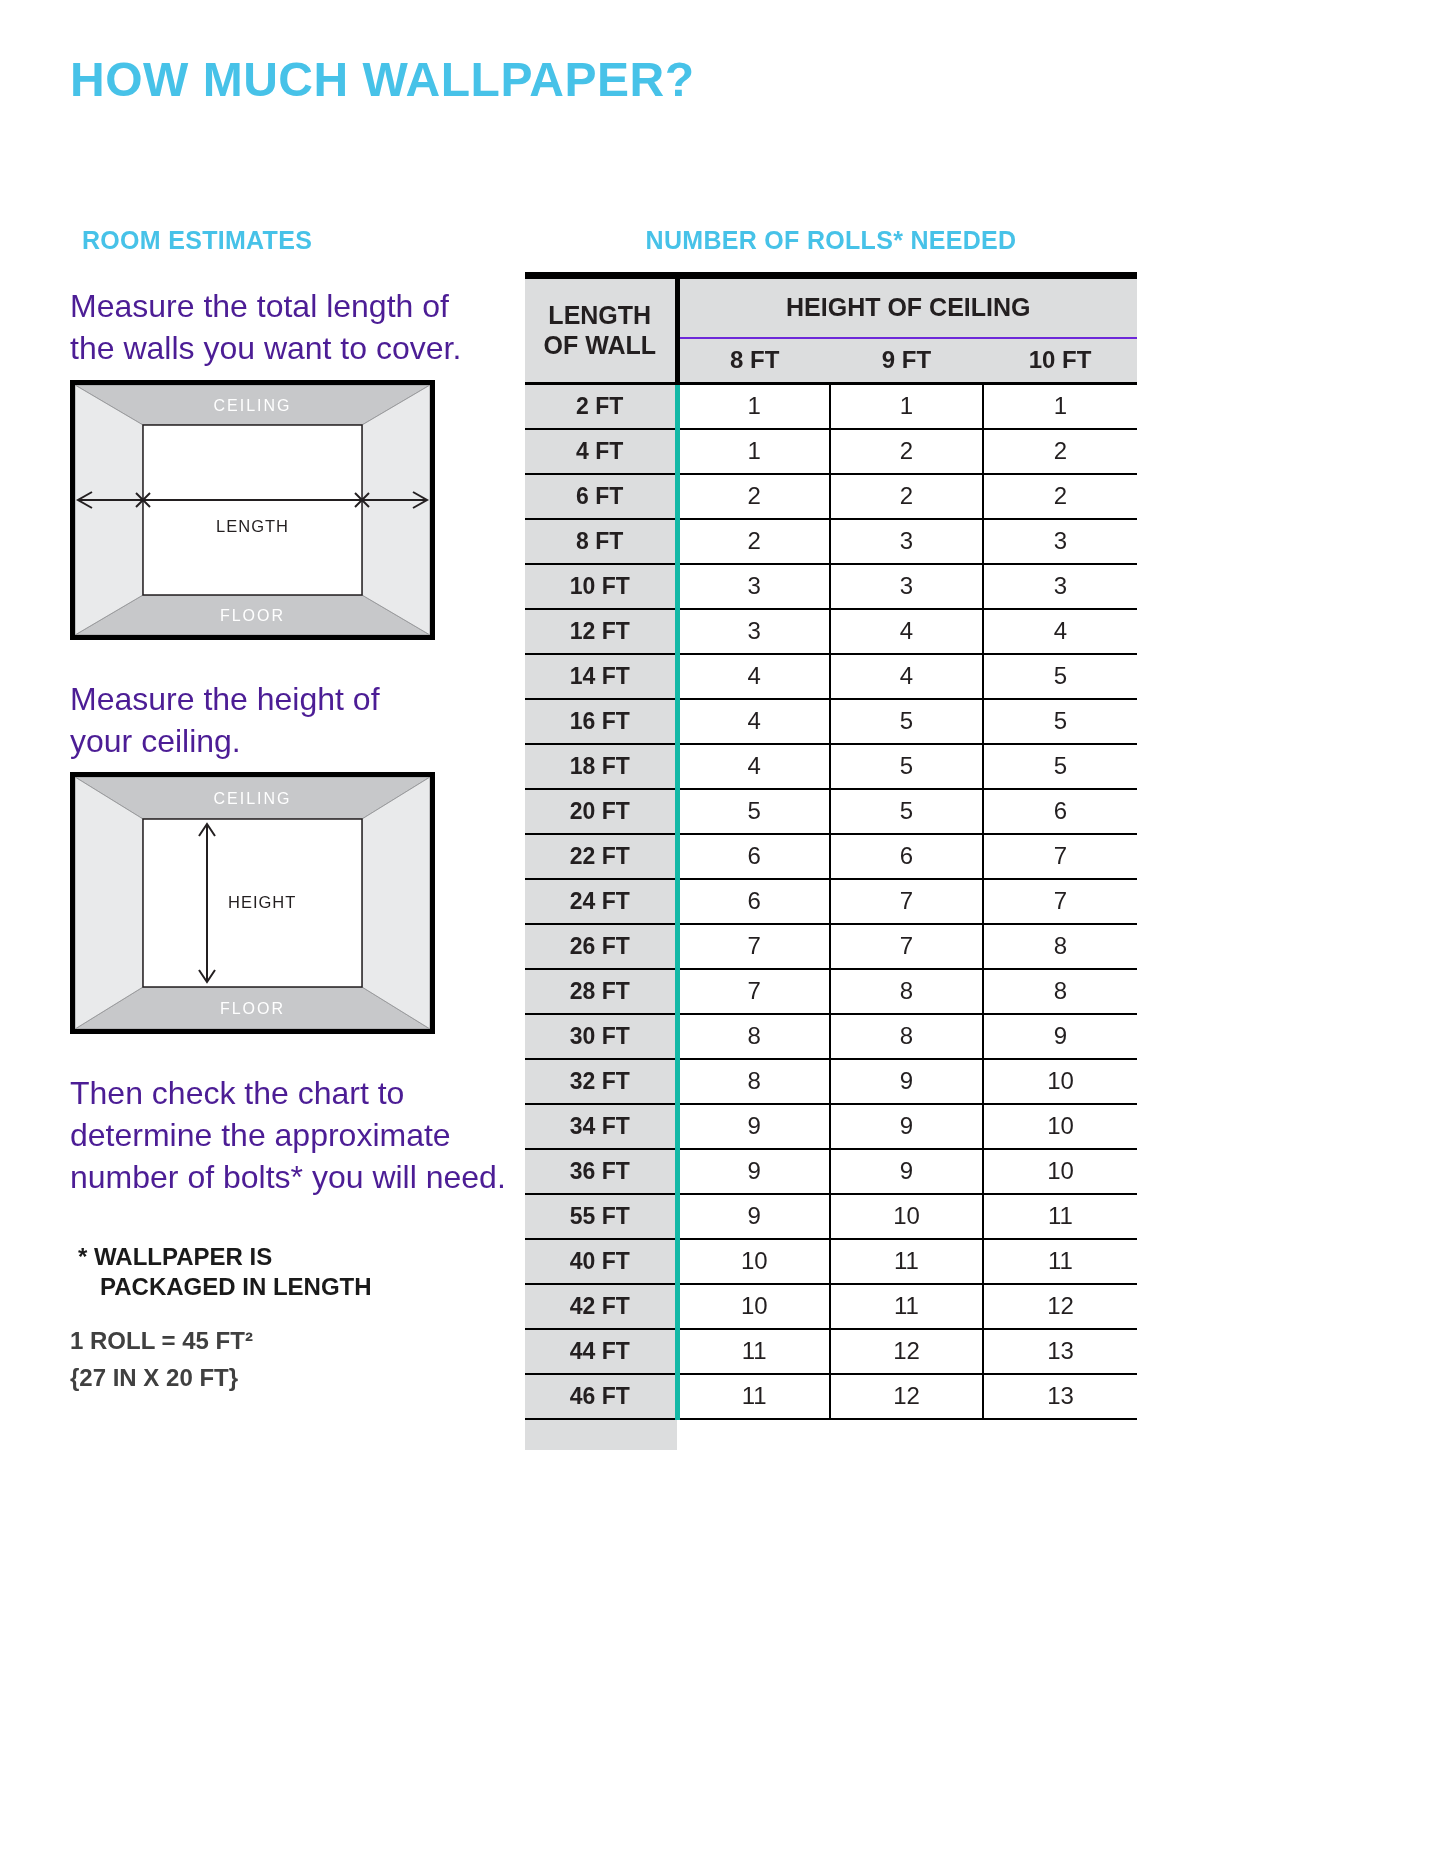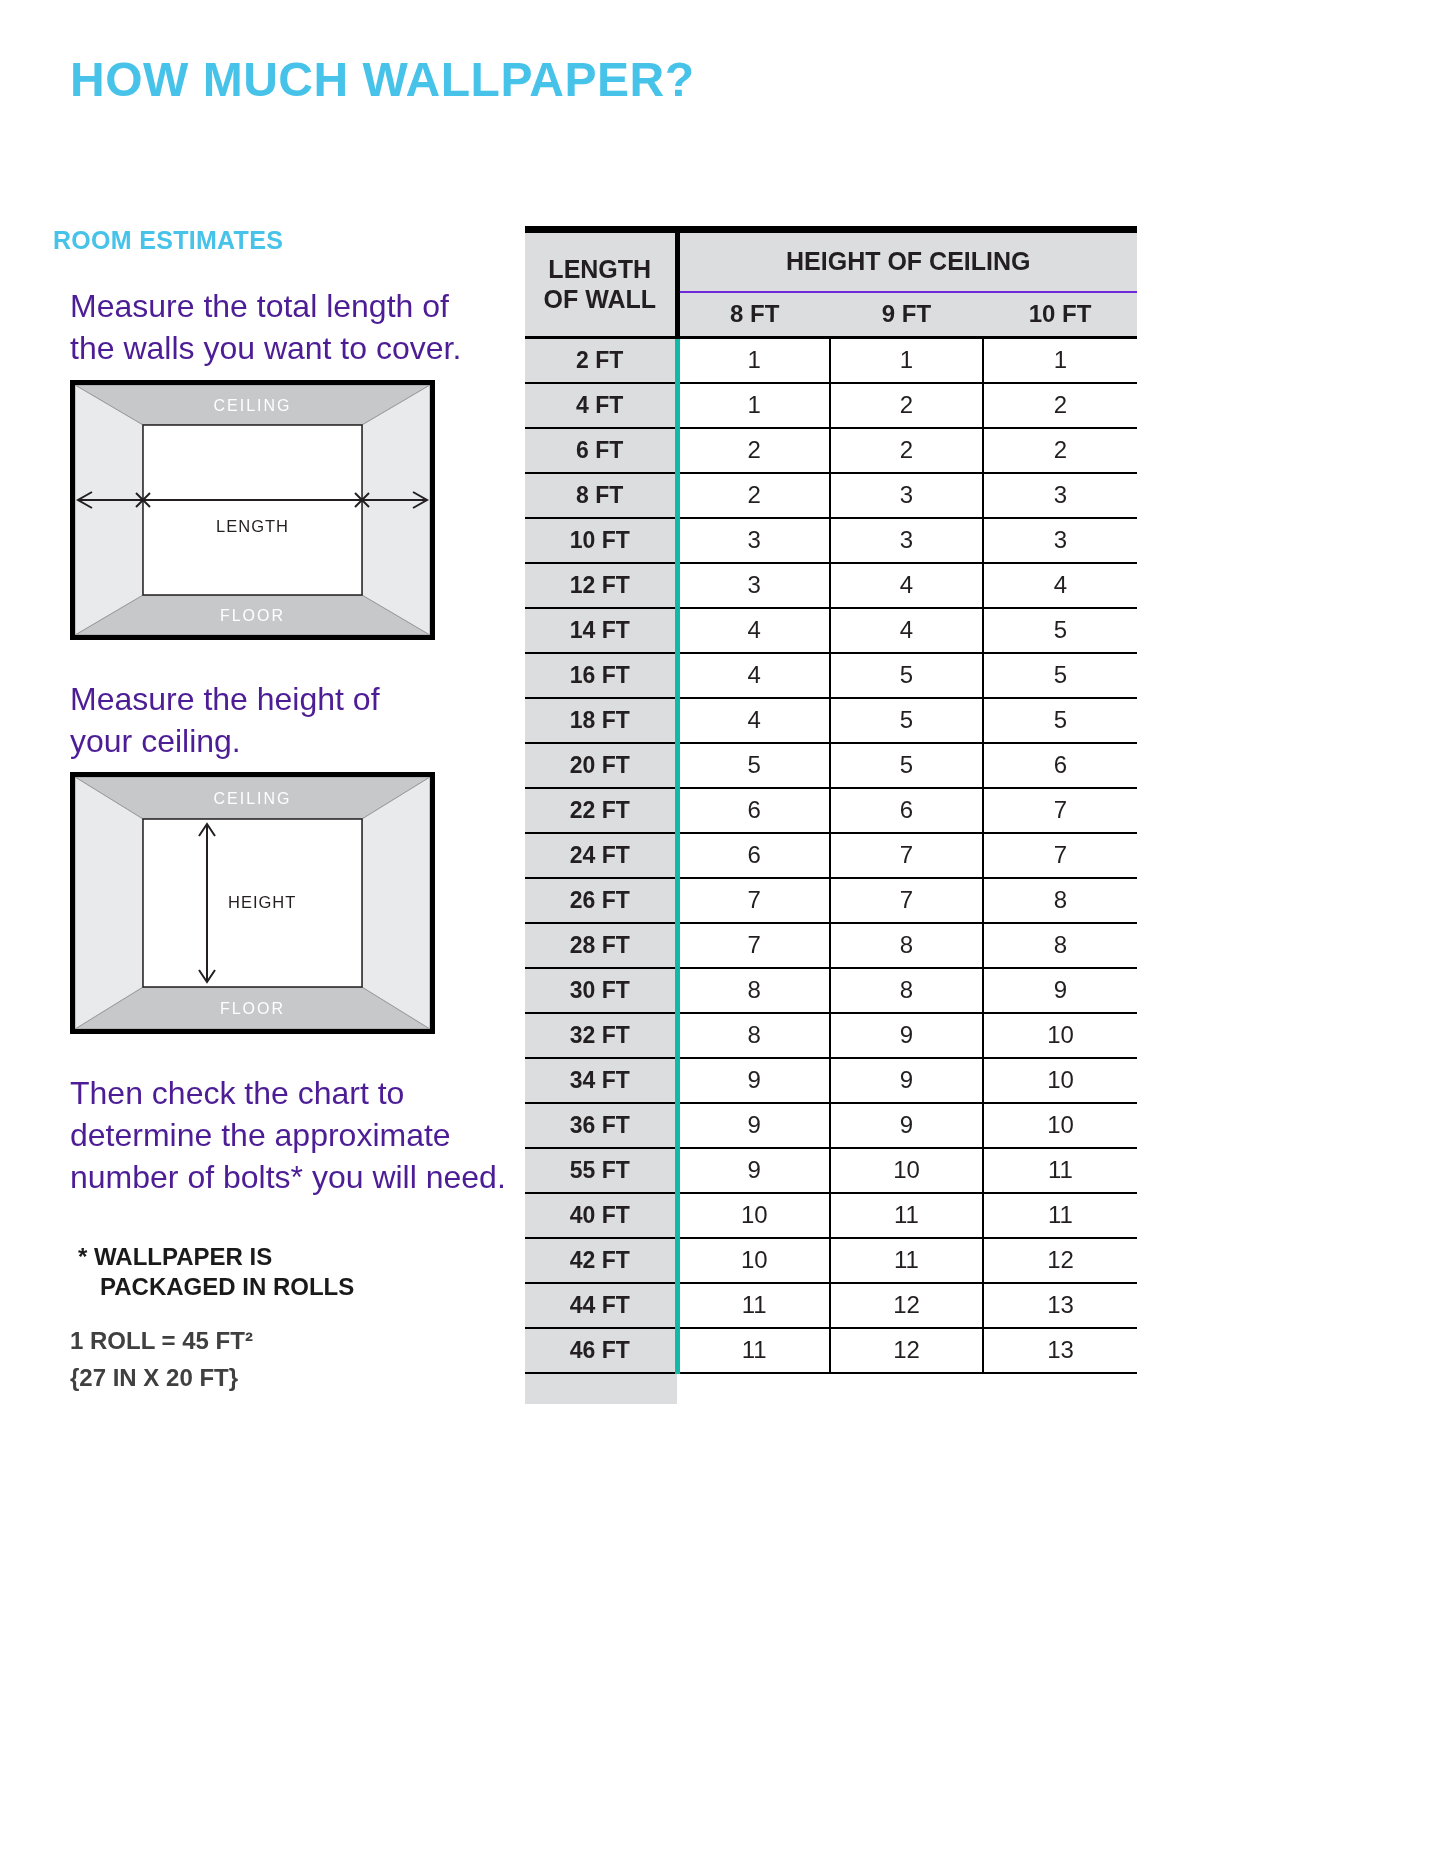--- a/index.html
+++ b/index.html
@@ -20,21 +20,21 @@
 
   .page-title {
     position: absolute; left: 70px; top: 52px;
     font-size: 48px; font-weight: bold; letter-spacing: 0.5px;
     color: var(--accent);
   }
   .section-heading {
     font-size: 25px; font-weight: bold; color: var(--accent);
     letter-spacing: 0.3px;
   }
-  .left-heading { position: absolute; left: 53px; top: 226px; }
+  .left-heading { position: absolute; left: 82px; top: 226px; }
 
   .instruction {
     position: absolute; left: 70px; width: 440px;
     font-size: 32px; line-height: 1.32; color: #4c1d95;
     white-space: pre-line;
   }
   #instruction1 { top: 285px; }
   #instruction2 { top: 678px; }
   #instruction3 { top: 1072px; }
 
@@ -155,29 +155,30 @@
   </g>
   <text x="158" y="136" text-anchor="start" class="measure-label">HEIGHT</text>
 </svg>
 
 <p class="instruction" id="instruction3">Then check the chart to
 determine the approximate
 number of bolts* you will need.</p>
 
 <div class="footnote">
   <div class="line1">* WALLPAPER IS</div>
-  <div class="line2">PACKAGED IN ROLLS</div>
+  <div class="line2">PACKAGED IN LENGTH</div>
 </div>
 
 <div class="roll-size">
   <div>1 ROLL = 45 FT²</div>
   <div>{27 IN X 20 FT}</div>
 </div>
 
 <div class="right-col">
+  <h2 class="section-heading table-heading">NUMBER OF ROLLS* NEEDED</h2>
   <table class="rolls-table">
     <colgroup>
       <col style="width:152px">
         <col style="width:153px">
         <col style="width:153px">
         <col style="width:154px">
     </colgroup>
     <thead>
       <tr>
         <th class="length-header" rowspan="2">LENGTH

